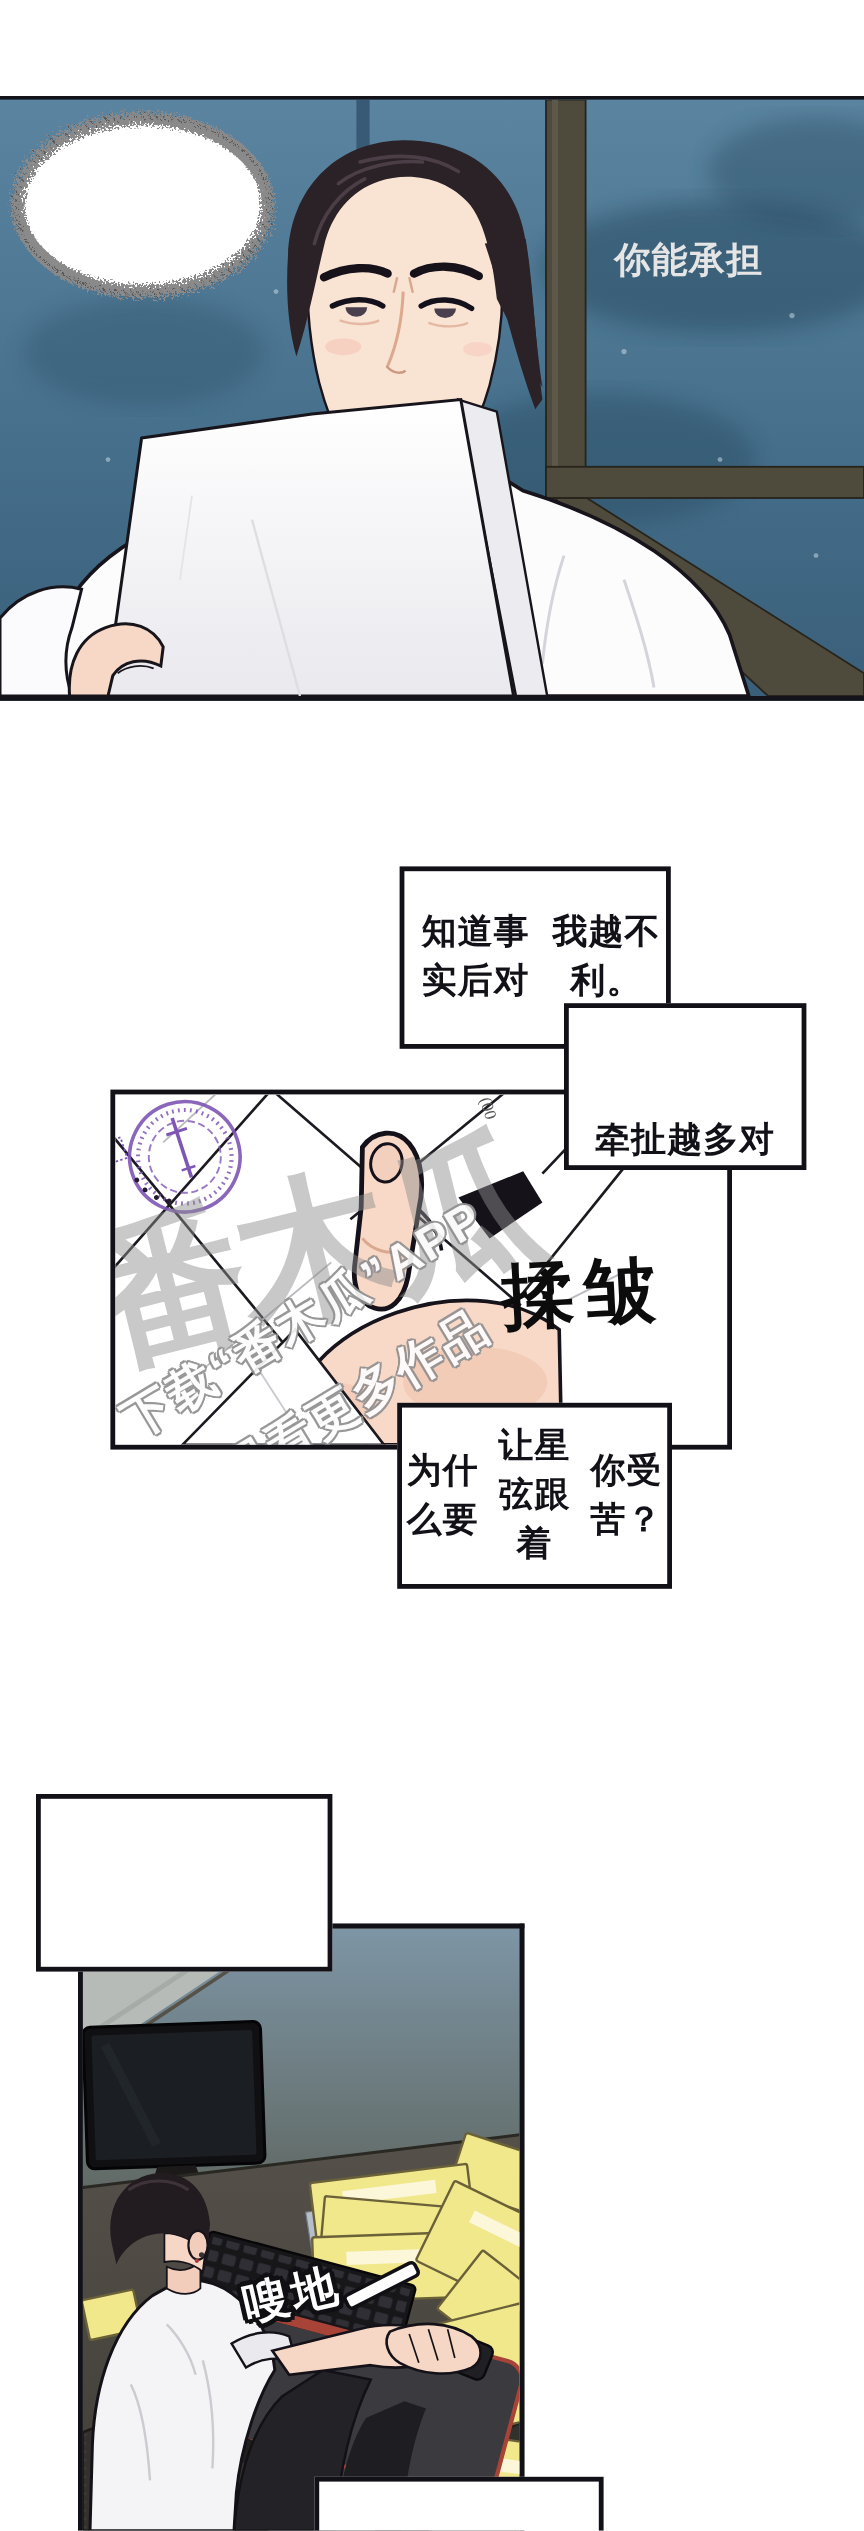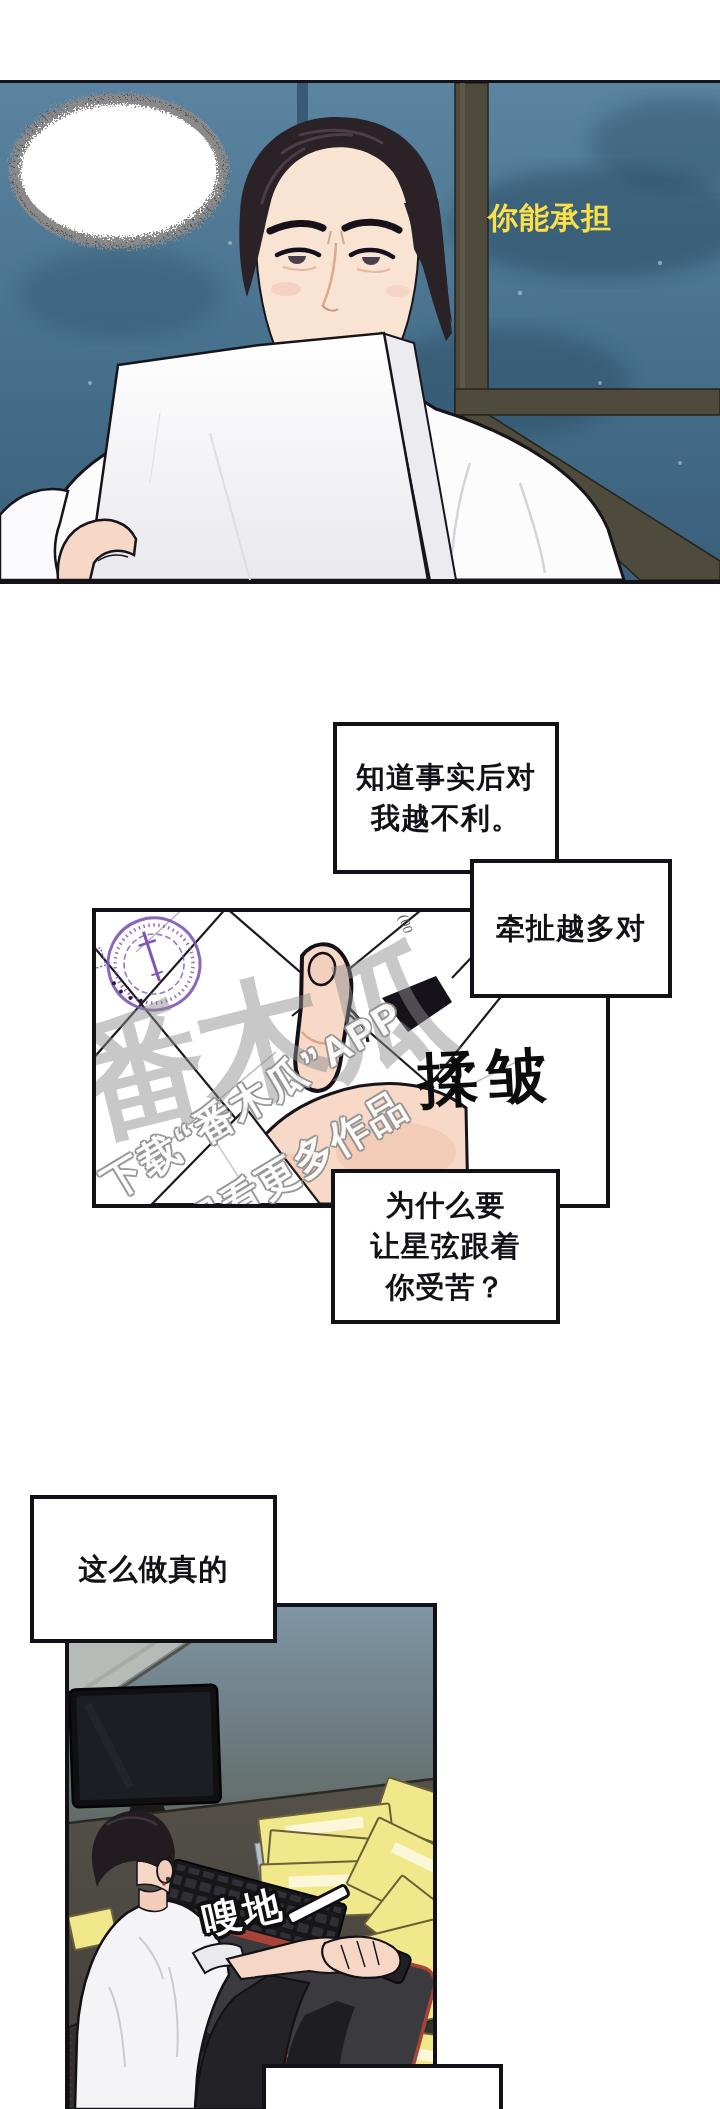--- a/index.html
+++ b/index.html
@@ -8,30 +8,30 @@
 
   
   .panel1{position:absolute;left:0;top:80px;width:720px;height:497px;
           border-top:3px solid #15131a;border-bottom:4px solid #15131a;
           overflow:hidden;background:#46708c;z-index:1;}
   .panel1 svg{position:absolute;left:0;top:0;}
 
   
   .bubble-svg{position:absolute;left:428px;top:52px;z-index:4;}
   .bubble-text{position:absolute;left:488px;top:114px;width:180px;z-index:5;
-               font-size:30px;line-height:42px;font-weight:700;color:#fde047;
-               text-align:left;letter-spacing:1px;}
+               font-size:30px;line-height:42px;font-weight:700;color:#e5e5e5;
+               text-align:left;letter-spacing:1px;padding-left:24px;}
 
   
   .nbox{position:absolute;background:#fff;border:4px solid #131118;box-sizing:border-box;
-        display:flex;flex-direction:column;justify-content:center;align-items:center;
+        display:flex;justify-content:center;align-items:center;
         font-size:29px;line-height:41px;font-weight:700;color:#131118;text-align:center;
         letter-spacing:1px;}
   .box-a{left:333px;top:722px;width:226px;height:152px;z-index:2;}
-  .box-b{left:470px;top:859px;width:202px;height:139px;z-index:4;}
+  .box-b{left:470px;top:836px;width:202px;height:139px;z-index:4;align-items:flex-end;}
   .box-c{left:331px;top:1169px;width:229px;height:155px;z-index:5;}
   .box-d{left:30px;top:1495px;width:247px;height:148px;z-index:5;}
   .box-e{left:262px;top:2064px;width:241px;height:60px;z-index:6;}
 
   
   .panel2{position:absolute;left:92px;top:908px;width:518px;height:300px;box-sizing:border-box;
           border:4px solid #131118;background:#fff;overflow:hidden;z-index:3;}
   .panel2 svg{position:absolute;left:0;top:0;}
   .wm-big{position:absolute;left:-28px;top:18px;width:580px;z-index:2;
           font-size:132px;font-weight:900;color:#8e8e8e;opacity:.48;letter-spacing:-6px;
@@ -247,21 +247,20 @@
     <div class="wm-line wm-l2">观看更多作品</div>
     <div class="sfx-crumple">揉皱</div>
   </section>
 
   <div class="nbox box-c">
     <div>为什么要</div>
     <div>让星弦跟着</div>
     <div>你受苦？</div>
   </div>
   <div class="nbox box-d">
-    <div>这么做真的</div>
   </div>
 
   <section class="panel3">
     <svg width="364" height="502" viewBox="0 0 364 502">
       <defs>
         <linearGradient id="wallg" x1="0" y1="0" x2="0" y2="1">
           <stop offset="0" stop-color="#7d95a5"></stop>
             <stop offset="0.4" stop-color="#636d6a"></stop>
           <stop offset="0.75" stop-color="#4d4b44"></stop>
             <stop offset="1" stop-color="#45433c"></stop>

